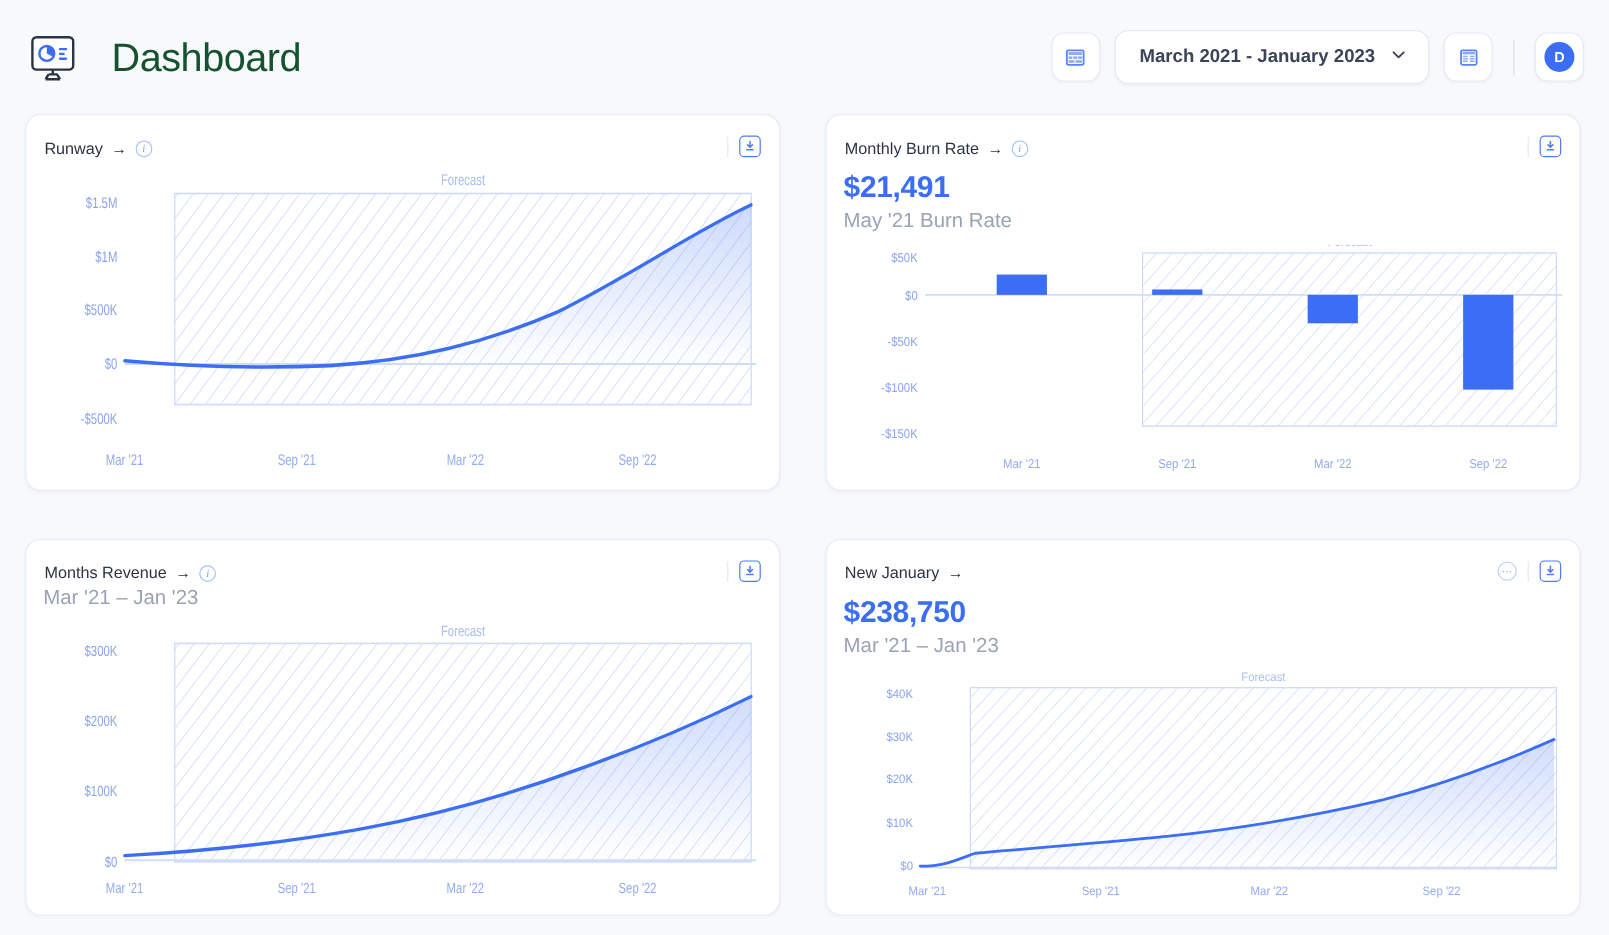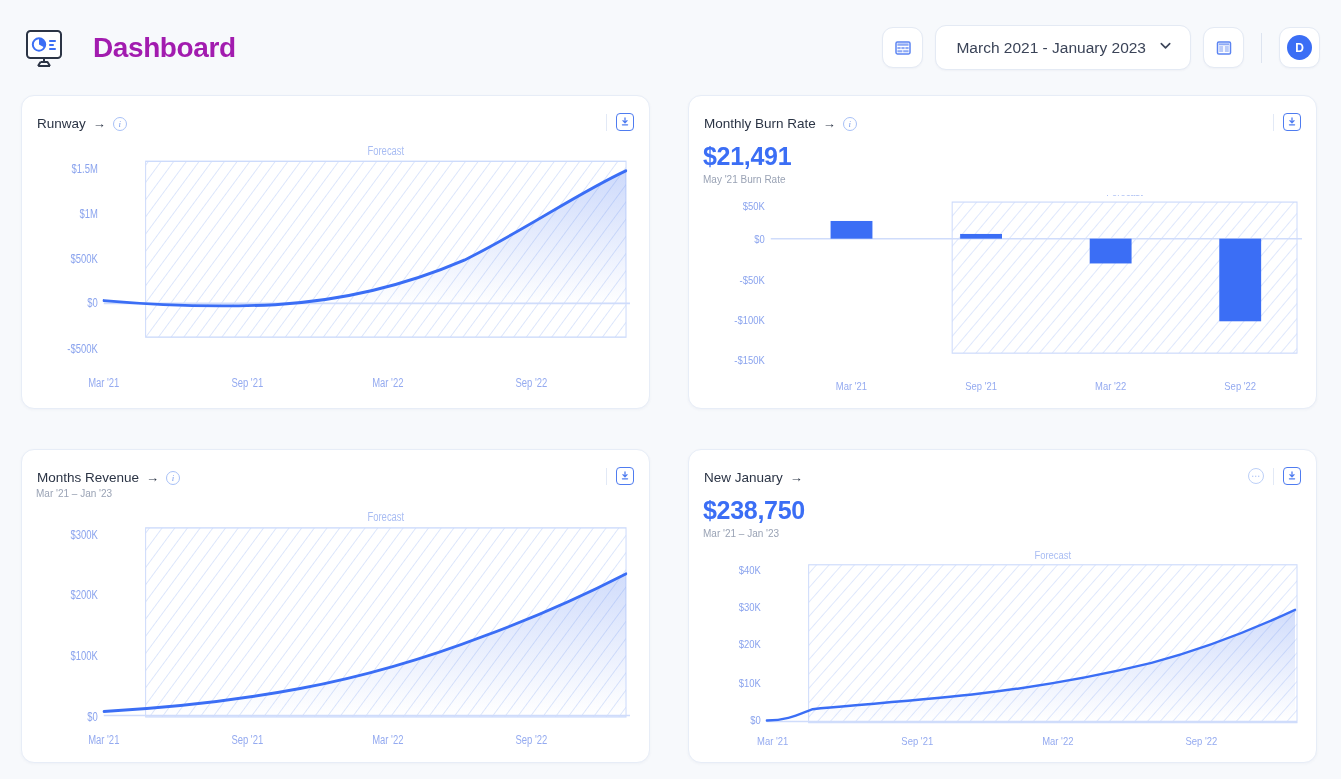--- a/index.html
+++ b/index.html
@@ -13,23 +13,23 @@
   
   .header {
     height: 95px;
     display: flex;
     align-items: center;
     padding: 0 21px 0 21px;
   }
   .brand { display: flex; align-items: center; gap: 26px; }
   .logo-icon { width: 46px; height: 46px; flex: none; }
   .page-title {
-    font-size: 28px;
-    font-weight: bold;
-    color: #a21caf;
+    font-size: 33px;
+    font-weight: normal;
+    color: #14532d;
     letter-spacing: -0.4px;
   }
   .header-right {
     margin-left: auto;
     display: flex;
     align-items: center;
     gap: 12px;
   }
   .icon-btn {
     width: 41px; height: 41px;
@@ -41,20 +41,21 @@
   }
   .date-picker {
     height: 45px;
     background: #ffffff;
     border: 1px solid #e4eaf4;
     border-radius: 11px;
     display: flex; align-items: center;
     gap: 12px;
     padding: 0 17px 0 20px;
     box-shadow: 0 1px 2px rgba(40,60,110,.04);
+    font-weight: bold;
   }
   .date-picker-label { font-size: 15.5px; color: #3b4458; white-space: nowrap; }
   .vdivider { width: 1px; height: 30px; background: #dde4f0; margin: 0 5px; }
   .avatar-btn {
     width: 41px; height: 41px;
     background: #ffffff;
     border: 1px solid #e4eaf4;
     border-radius: 11px;
     display: flex; align-items: center; justify-content: center;
     box-shadow: 0 1px 2px rgba(40,60,110,.04);
@@ -114,21 +115,21 @@
     border-radius: 4px;
     display: flex; align-items: center; justify-content: center;
   }
 
   .metric {
     font-size: 25px; font-weight: bold;
     color: #3b6ef5;
     margin-top: 11px;
     letter-spacing: -0.3px;
   }
-  .submetric { font-size: 10px; color: #9aa3b5; margin-top: 3px; }
+  .submetric { font-size: 17px; color: #9aa3b5; margin-top: 3px; }
 
   
   .chart-wrap { flex: 1; position: relative; margin-top: 10px; }
   .chart-svg { display: block; width: 100%; height: 100%; }
   .ylabel { font-size: 9.5px; fill: #8ba4ee; font-family: "Liberation Sans", sans-serif; }
   .xlabel { font-size: 9.5px; fill: #94aaf0; font-family: "Liberation Sans", sans-serif; }
   .fc-label { font-size: 9.5px; fill: #a9bdf3; font-family: "Liberation Sans", sans-serif; }
 </style>
 </head>
 <body>

